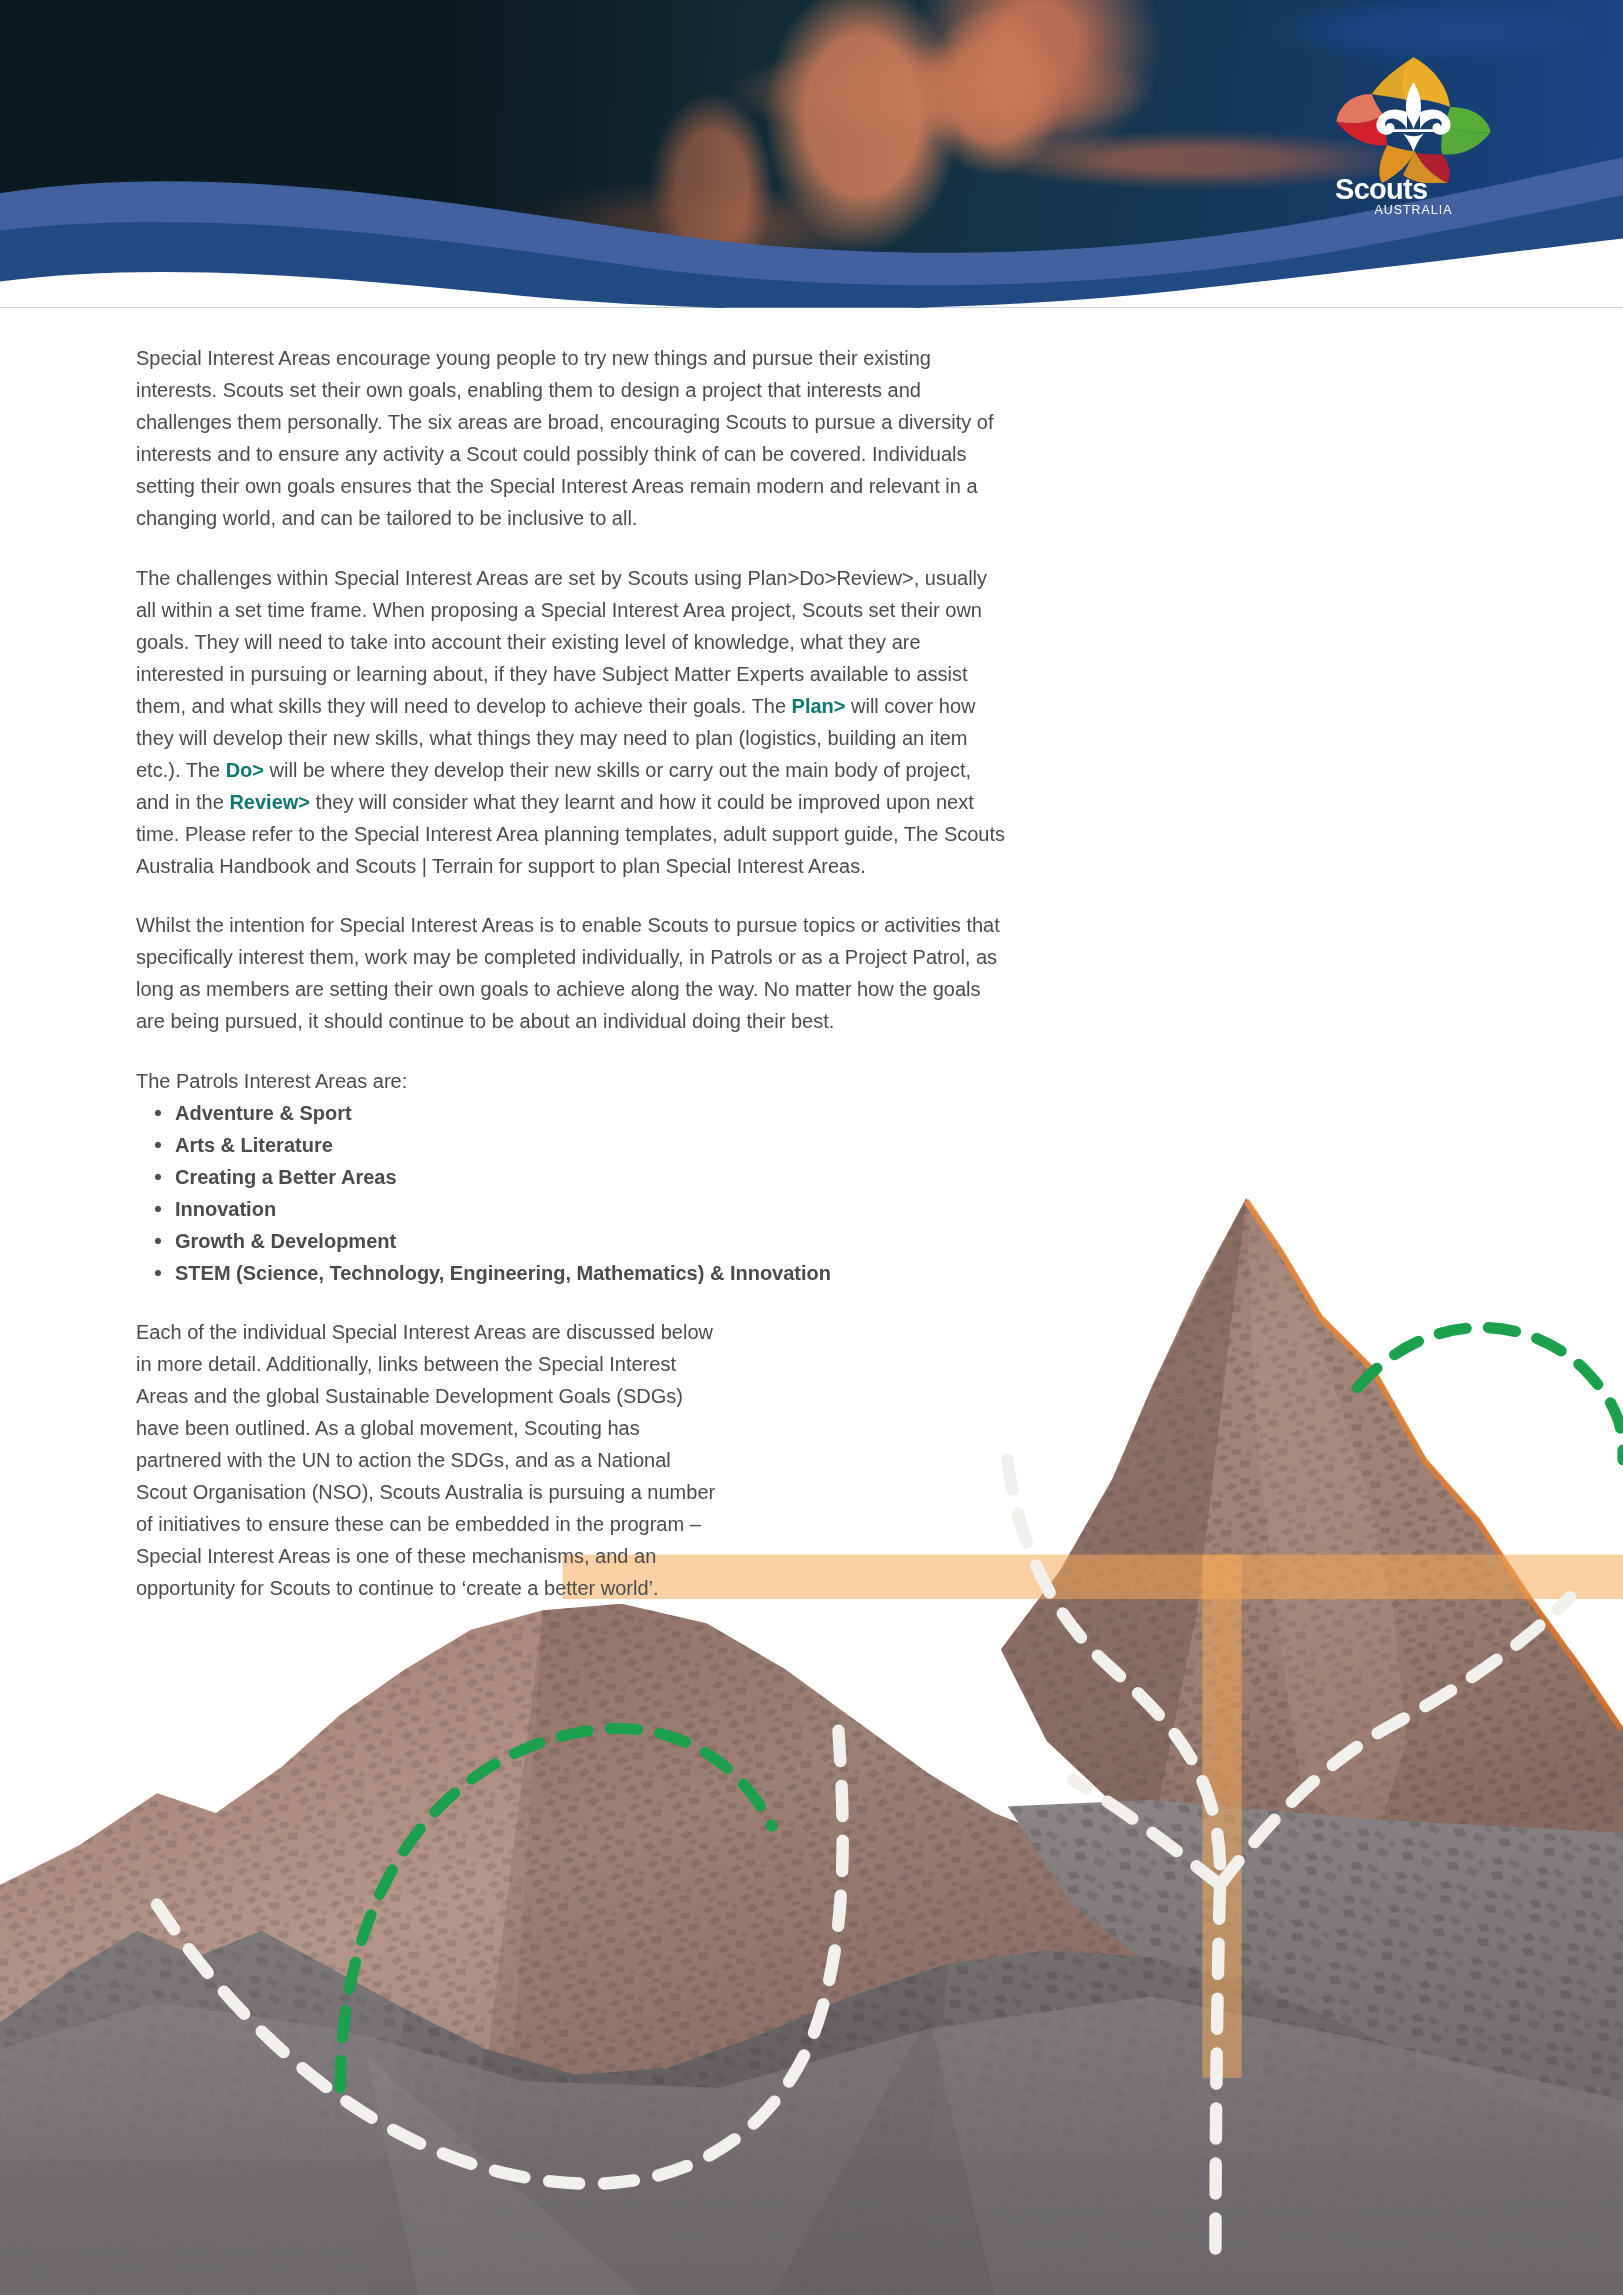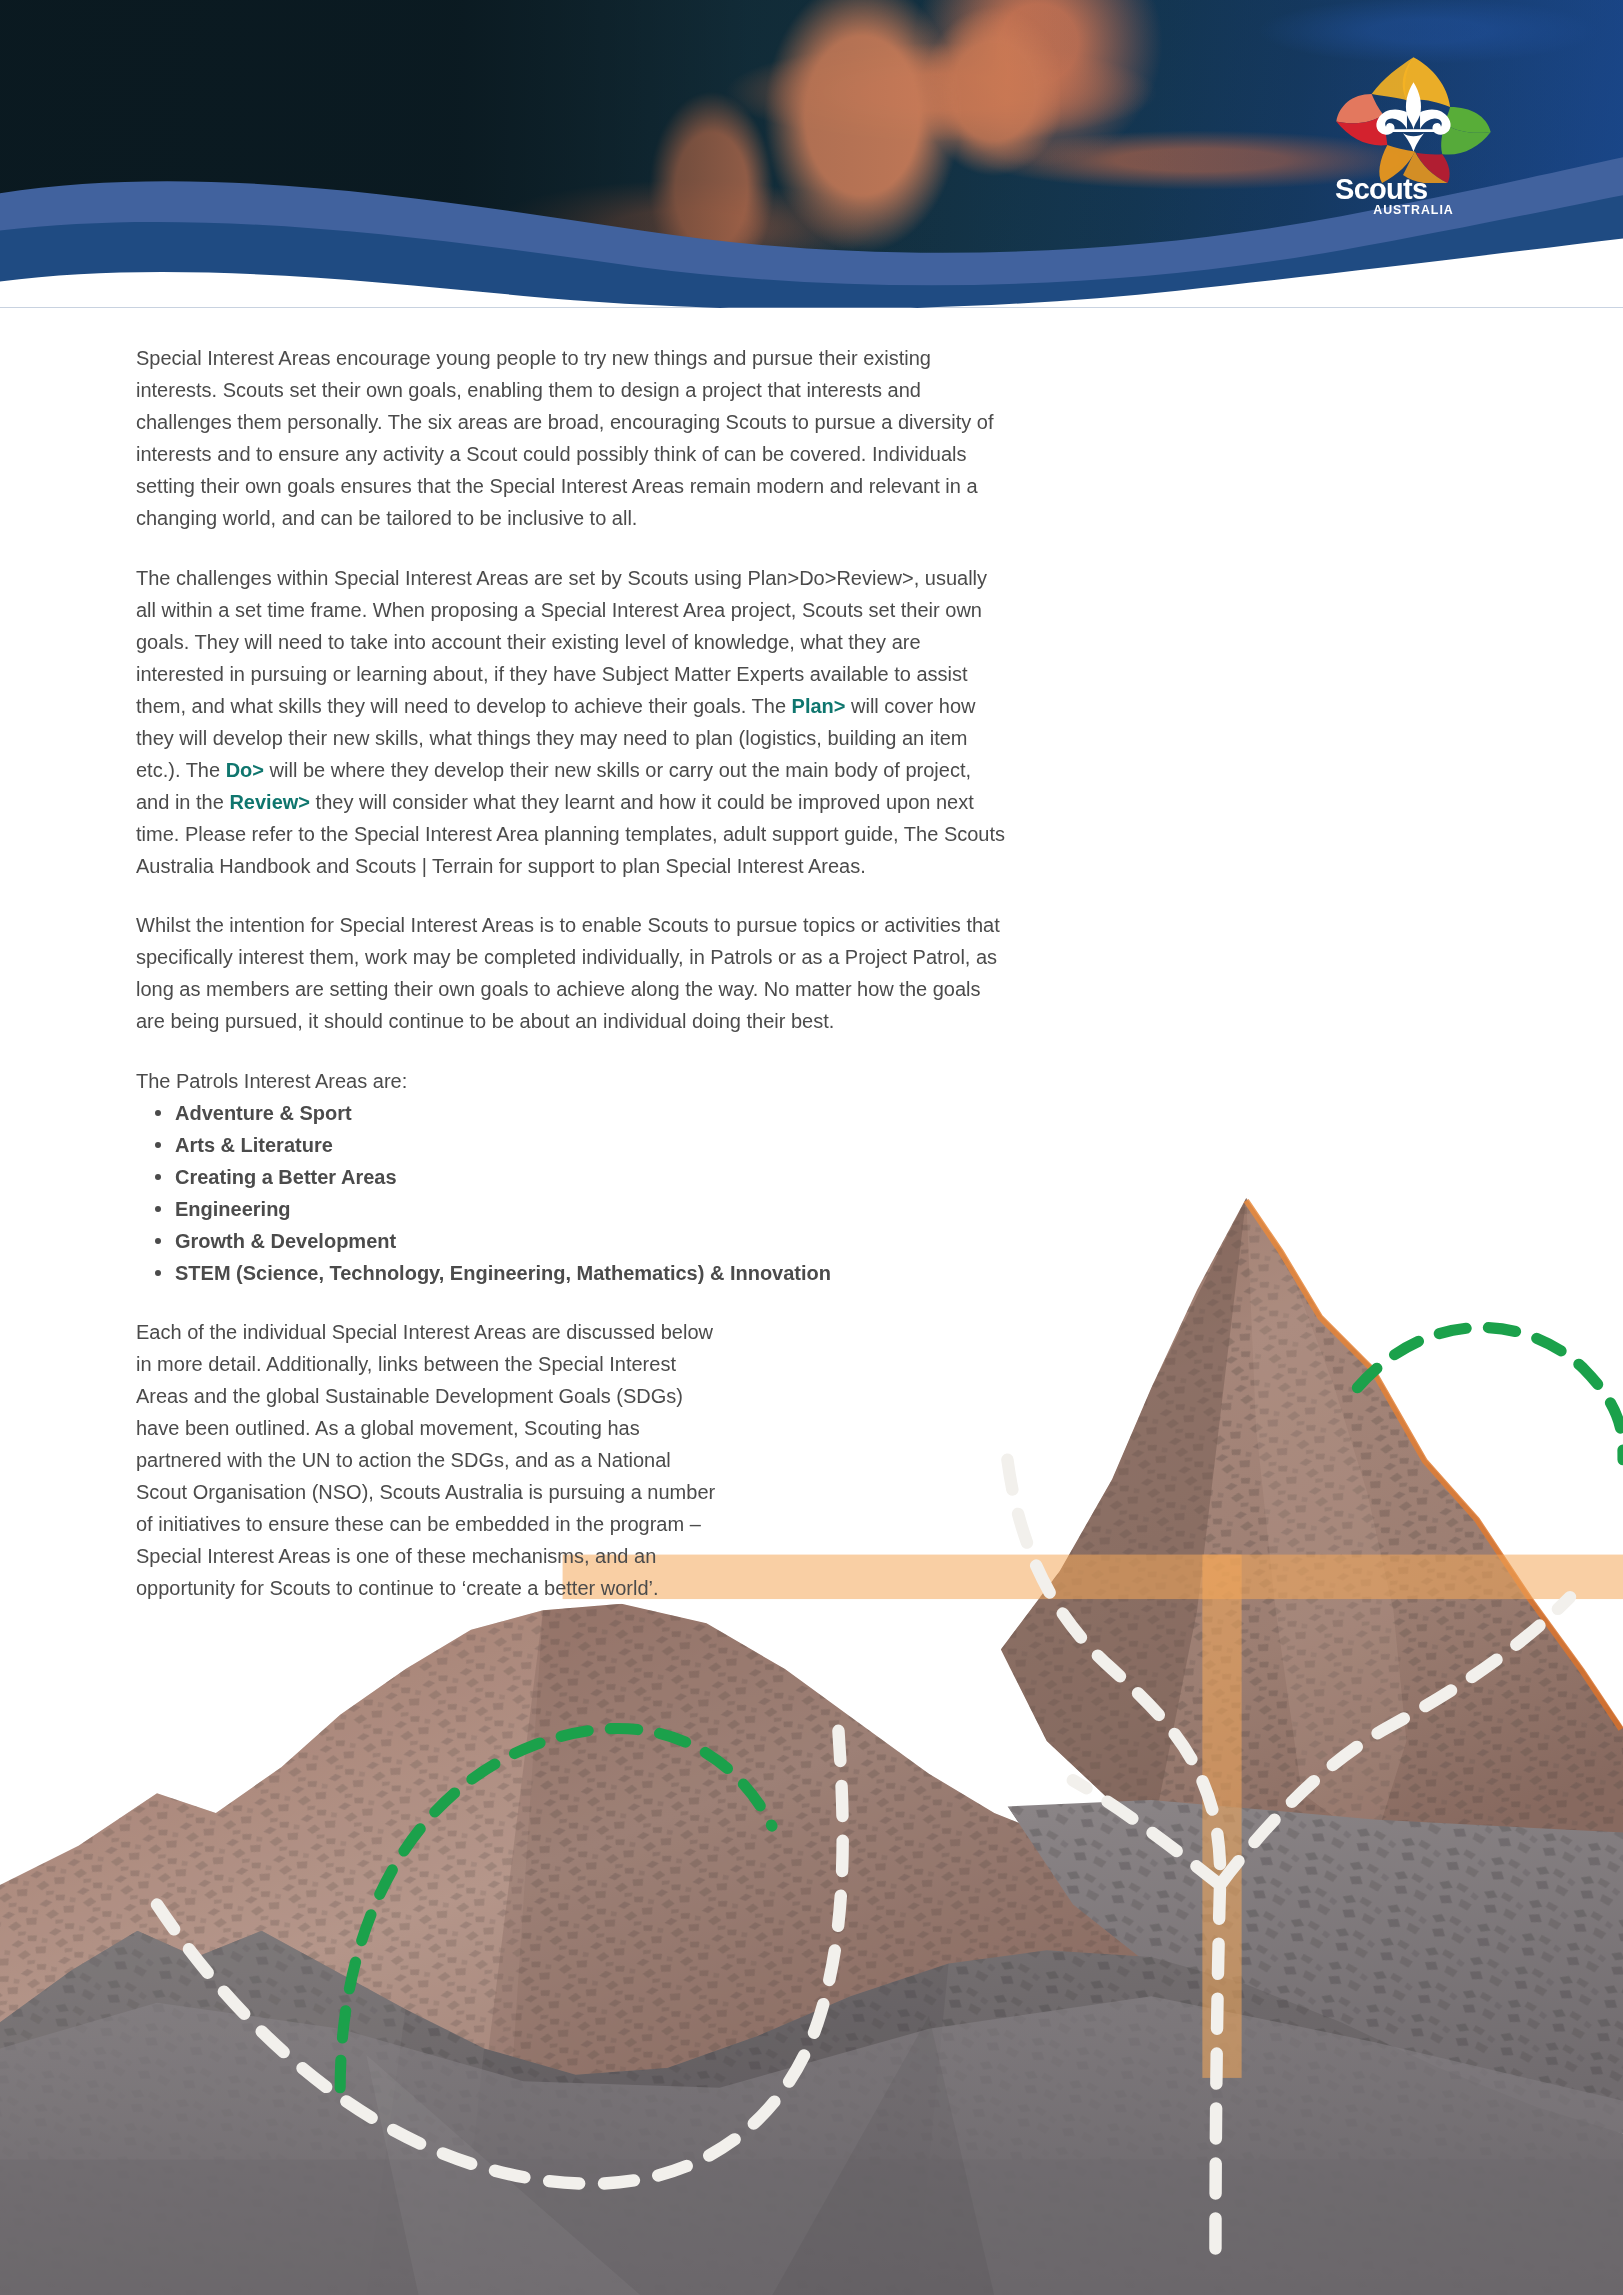--- a/index.html
+++ b/index.html
@@ -48,21 +48,21 @@
     line-height:1;margin:0;white-space:nowrap;
   }
   .logo{position:absolute;left:1335px;top:52px;width:157px;height:170px;z-index:6;}
   .logo-star{position:absolute;left:0;top:0;width:157px;height:131px;}
   .logo-word{
     position:absolute;left:0;top:123px;width:157px;text-align:left;
     color:#fff;font-size:29px;font-weight:bold;letter-spacing:-0.7px;line-height:1;
   }
   .logo-sub{
     position:absolute;left:0;top:152px;width:157px;text-align:center;
-    color:#fff;font-size:12.4px;font-weight:bold;letter-spacing:1px;line-height:1;
+    color:#fff;font-size:12.4px;font-weight:normal;letter-spacing:1px;line-height:1;
   }
 
   
   .content{position:absolute;left:136px;top:342px;width:870px;z-index:5;}
   .para{
     font-size:20px;line-height:32px;color:#4b4b4b;
     margin:0 0 27.5px 0;font-weight:400;
   }
   .para.narrow{width:589px;}
   .para b{font-weight:bold;color:#0f766e;}
@@ -250,21 +250,21 @@
 
     <p class="para"><span>The challenges within Special Interest Areas are set by Scouts using Plan&gt;Do&gt;Review&gt;, usually all within a set time frame. When proposing a Special Interest Area project, Scouts set their own goals. They will need to take into account their existing level of knowledge, what they are interested in pursuing or learning about, if they have Subject Matter Experts available to assist them, and what skills they will need to develop to achieve their goals. The </span><b>Plan&gt;</b><span> will cover how they will develop their new skills, what things they may need to plan (logistics, building an item etc.). The </span><b>Do&gt;</b><span> will be where they develop their new skills or carry out the main body of project, and in the </span><b>Review&gt;</b><span> they will consider what they learnt and how it could be improved upon next time. Please refer to the Special Interest Area planning templates, adult support guide, The Scouts Australia Handbook and Scouts | Terrain for support to plan Special Interest Areas.</span></p>
 
     <p class="para">Whilst the intention for Special Interest Areas is to enable Scouts to pursue topics or activities that specifically interest them, work may be completed individually, in Patrols or as a Project Patrol, as long as members are setting their own goals to achieve along the way. No matter how the goals are being pursued, it should continue to be about an individual doing their best.</p>
 
     <p class="list-intro">The Patrols Interest Areas are:</p>
     <ul class="sia-list">
       <li>Adventure &amp; Sport</li>
       <li>Arts &amp; Literature</li>
       <li>Creating a Better Areas</li>
-      <li>Engineering</li>
+      <li>Innovation</li>
       <li>Growth &amp; Development</li>
       <li>STEM (Science, Technology, Engineering, Mathematics) &amp; Innovation</li>
     </ul>
 
     <p class="para narrow">Each of the individual Special Interest Areas are discussed below in more detail. Additionally, links between the Special Interest Areas and the global Sustainable Development Goals (SDGs) have been outlined. As a global movement, Scouting has partnered with the UN to action the SDGs, and as a National Scout Organisation (NSO), Scouts Australia is pursuing a number of initiatives to ensure these can be embedded in the program – Special Interest Areas is one of these mechanisms, and an opportunity for Scouts to continue to ‘create a better world’.</p>
   </div>
 
 </div>
 
 

